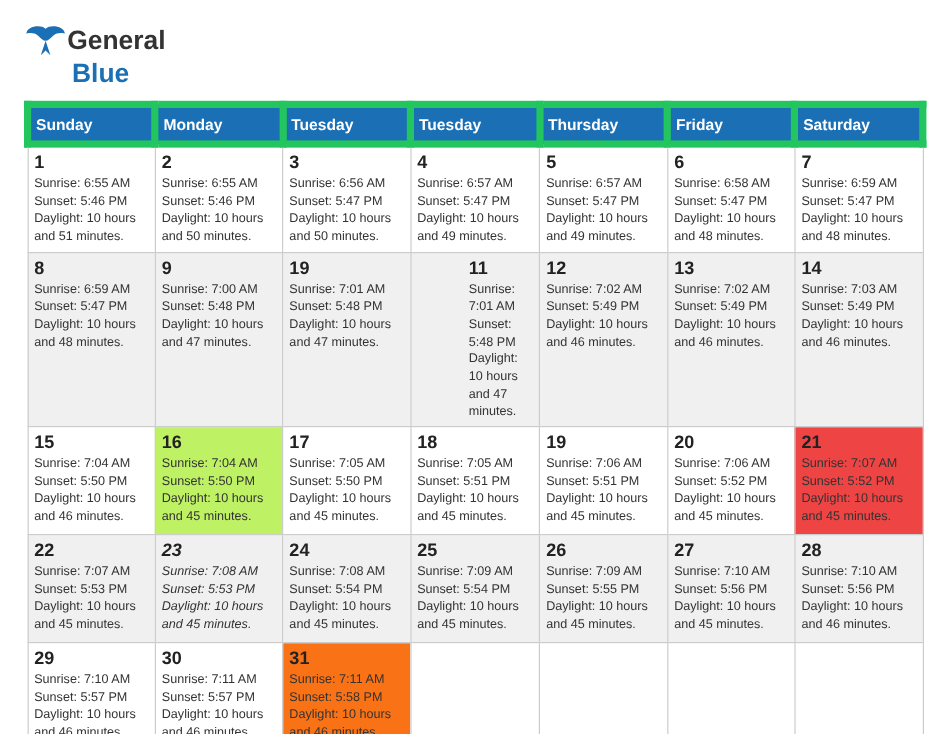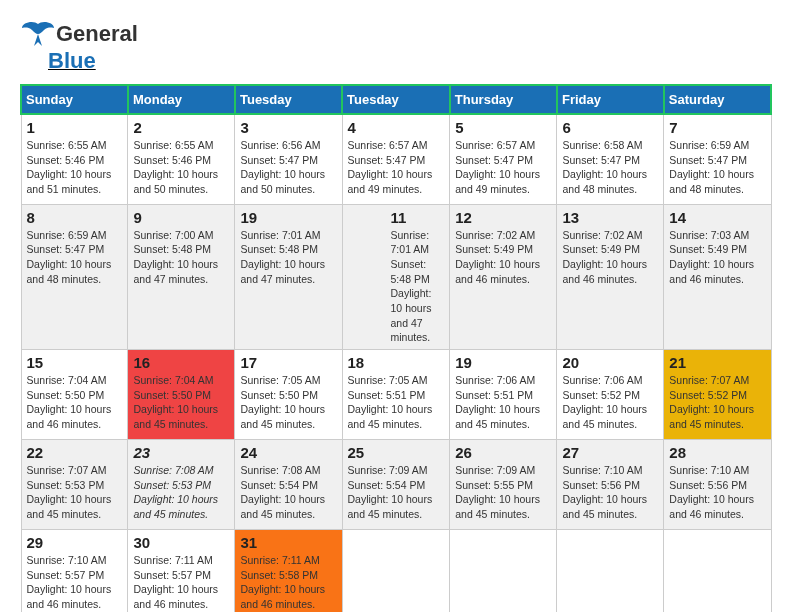--- a/index.html
+++ b/index.html
@@ -43,21 +43,21 @@
       border-collapse: collapse;
       font-size: 11px;
     }
     .calendar th {
       background: #1a6fb5;
       color: white;
       padding: 6px 4px;
       text-align: left;
       font-size: 13px;
       font-weight: bold;
-      border: 2px solid #22c55e;
+      border: 6px solid #22c55e;
     }
     .calendar td {
       border: 1px solid #ccc;
       vertical-align: top;
       padding: 4px 5px;
       height: 90px;
       width: 108px;
       background: #fff;
     }
     .calendar tr:nth-child(even) td {
@@ -87,21 +87,21 @@
 
 <div class="header">
   <div class="logo">
     <div class="logo-line">
       <svg width="36" height="28" viewBox="0 0 36 28">
         <path d="M18 4 C22 0, 34 2, 34 8 C34 8, 28 6, 24 10 C22 12, 20 14, 18 14 C16 14, 14 12, 12 10 C8 6, 2 8, 2 8 C2 2, 14 0, 18 4Z" fill="#1a6fb5"></path>
         <path d="M18 14 L14 26 L18 22 L22 26 Z" fill="#1a6fb5"></path>
       </svg>
       <span style="font-size:22px;font-weight:bold;color:#333;">General</span>
     </div>
-    <div style="margin-left:28px;text-decoration:underline;">
+    <div style="margin-left:40px;">
       <span style="font-size:22px;font-weight:bold;color:#1a6fb5;">Blue</span>
     </div>
   </div>
   <div class="title-block">
     <div class="month-title"></div>
     <div class="location-title"></div>
   </div>
 </div>
 
 <table class="calendar">
@@ -175,41 +175,41 @@
         <td style="background: rgb(240, 240, 240);">
           <span class="day-num">14</span>
           <span class="day-info">Sunrise: 7:03 AM<br>Sunset: 5:49 PM<br>Daylight: 10 hours and 46 minutes.</span>
         </td>
       </tr>
       <tr>
         <td style="background: rgb(255, 255, 255);">
           <span class="day-num">15</span>
           <span class="day-info">Sunrise: 7:04 AM<br>Sunset: 5:50 PM<br>Daylight: 10 hours and 46 minutes.</span>
         </td>
-        <td style="background: #ef4444;">
+        <td style="background: #bef264;">
           <span class="day-num">16</span>
           <span class="day-info">Sunrise: 7:04 AM<br>Sunset: 5:50 PM<br>Daylight: 10 hours and 45 minutes.</span>
         </td>
         <td style="background: rgb(255, 255, 255);">
           <span class="day-num">17</span>
           <span class="day-info">Sunrise: 7:05 AM<br>Sunset: 5:50 PM<br>Daylight: 10 hours and 45 minutes.</span>
         </td>
         <td style="background: rgb(255, 255, 255);">
           <span class="day-num">18</span>
           <span class="day-info">Sunrise: 7:05 AM<br>Sunset: 5:51 PM<br>Daylight: 10 hours and 45 minutes.</span>
         </td>
         <td style="background: rgb(255, 255, 255);">
           <span class="day-num">19</span>
           <span class="day-info">Sunrise: 7:06 AM<br>Sunset: 5:51 PM<br>Daylight: 10 hours and 45 minutes.</span>
         </td>
         <td style="background: rgb(255, 255, 255);">
           <span class="day-num">20</span>
           <span class="day-info">Sunrise: 7:06 AM<br>Sunset: 5:52 PM<br>Daylight: 10 hours and 45 minutes.</span>
         </td>
-        <td style="background: #eab308;">
+        <td style="background: #ef4444;">
           <span class="day-num">21</span>
           <span class="day-info">Sunrise: 7:07 AM<br>Sunset: 5:52 PM<br>Daylight: 10 hours and 45 minutes.</span>
         </td>
       </tr>
       <tr>
         <td style="background: rgb(240, 240, 240);">
           <span class="day-num">22</span>
           <span class="day-info">Sunrise: 7:07 AM<br>Sunset: 5:53 PM<br>Daylight: 10 hours and 45 minutes.</span>
         </td>
         <td style="background: rgb(240, 240, 240); font-style: italic;">

